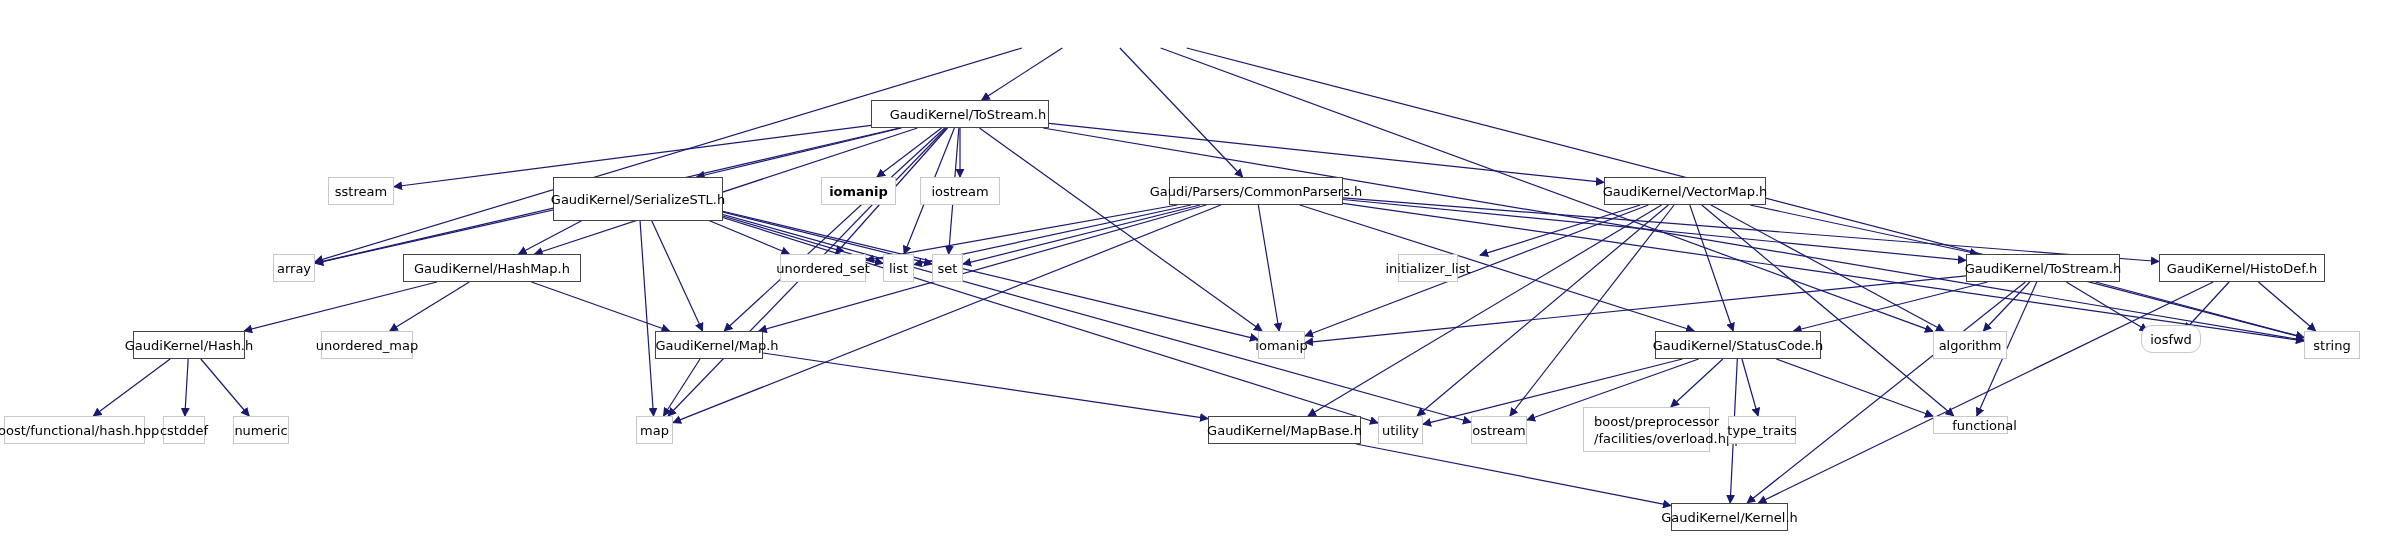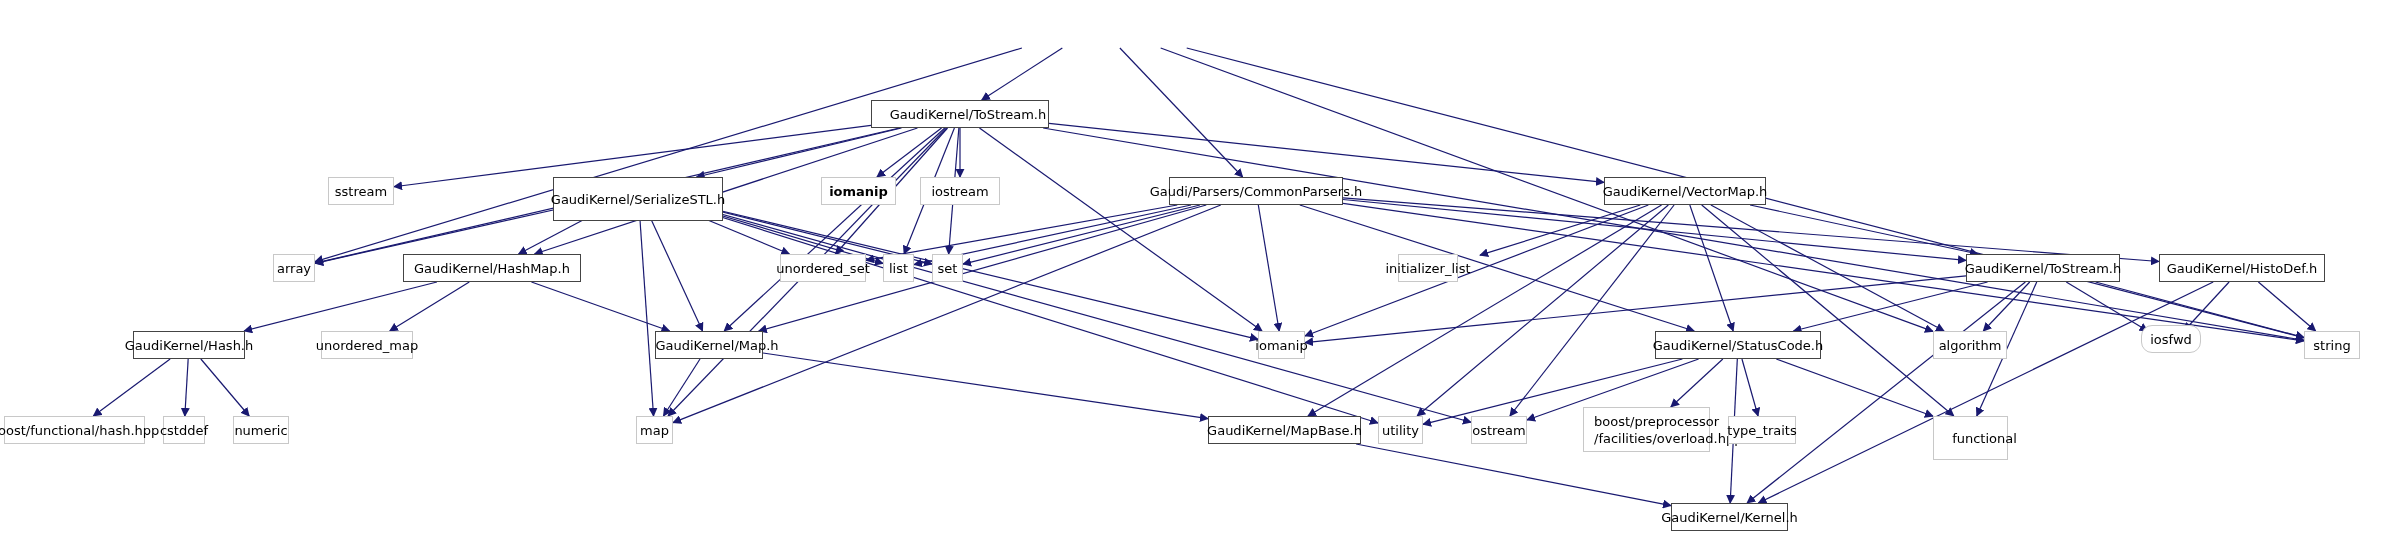--- a/index.html
+++ b/index.html
@@ -126,15 +126,15 @@
   <div class="node system" style="left:233px;top:416px;width:56px;height:28px;">numeric</div>
   <div class="node system" style="left:636px;top:416px;width:37px;height:28px;">map</div>
   <div class="node header" style="left:1208px;top:416px;width:153px;height:28px;">GaudiKernel/MapBase.h</div>
   <div class="node system" style="left:1378px;top:416px;width:45px;height:28px;">utility</div>
   <div class="node system" style="left:1471px;top:416px;width:56px;height:28px;">ostream</div>
   <div class="node system multi" style="left:1583px;top:407px;width:127px;height:45px;">
     <span>boost/preprocessor</span>
     <span>/facilities/overload.hpp</span>
   </div>
   <div class="node system" style="left:1728px;top:416px;width:68px;height:28px;">type_traits</div>
-  <div class="node system" style="left:1933px;top:416px;width:75px;height:44px;padding-left:28px;">functional</div>
+  <div class="node system" style="left:1933px;top:416px;width:75px;height:18px;padding-left:28px;">functional</div>
   <div class="node header" style="left:1671px;top:503px;width:117px;height:28px;">GaudiKernel/Kernel.h</div>
 </div>
 
 </body></html>

